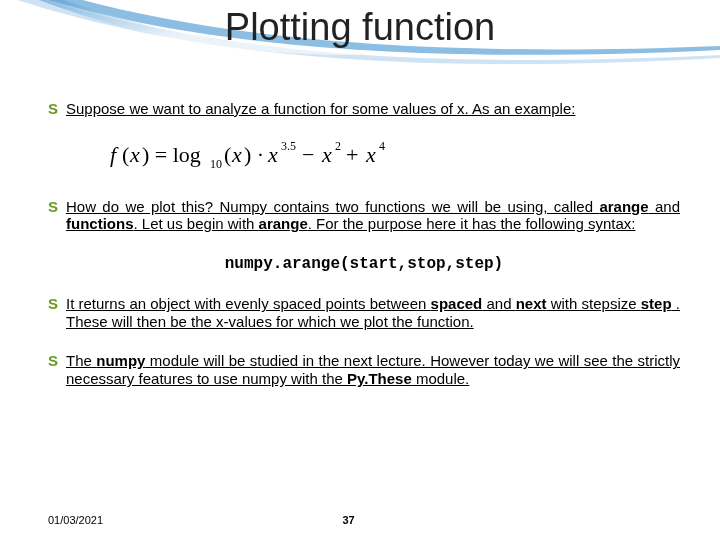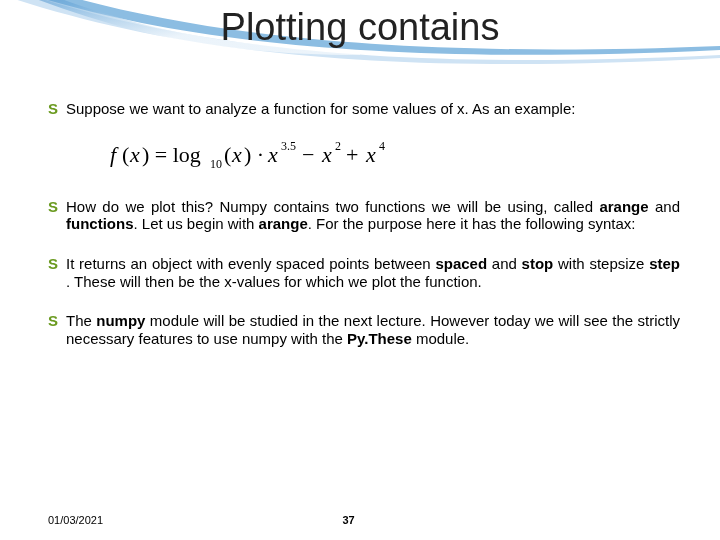--- a/index.html
+++ b/index.html
@@ -53,20 +53,21 @@
   .bullet .marker {
     flex: 0 0 auto;
     width: 18px;
     color: #6a9a1f;
     font-weight: bold;
     font-size: 15px;
     line-height: 1.18;
   }
   .bullet .text {
     flex: 1 1 auto;
+    text-decoration: underline;
   }
   .formula-block {
     margin: 4px 0 26px 62px;
     height: 32px;
   }
   .code-block {
     text-align: center;
     font-family: "Courier New", Courier, monospace;
     font-weight: bold;
     font-size: 16px;
@@ -103,21 +104,21 @@
         <stop offset="0%" stop-color="#1a5fa8"></stop>
         <stop offset="60%" stop-color="#6aa7d8"></stop>
         <stop offset="100%" stop-color="#ffffff"></stop>
       </radialGradient>
     </defs>
     <path d="M -40 -20 C 120 40, 320 80, 720 58 L 720 55 C 320 75, 120 33, -40 -30 Z" fill="#cfe3f4"></path>
     <path d="M -40 -30 C 100 25, 300 70, 720 50 L 720 46 C 300 63, 100 15, -40 -40 Z" fill="#8cbde2"></path>
     <path d="M -60 -40 C 60 10, 160 55, 360 55 L 360 50 C 160 48, 60 0, -60 -50 Z" fill="url(#g1)" opacity="0.6"></path>
   </svg>
 
-  <div class="title">Plotting contains</div>
+  <div class="title">Plotting function</div>
 
   <div class="body">
 
     <div class="bullet">
       <div class="marker">S</div>
       <div class="text">Suppose we want to analyze a function for some values of x. As an example:</div>
     </div>
 
     <div class="formula-block">
       <svg width="370" height="32" viewBox="0 0 370 32">
@@ -140,25 +141,26 @@
       </svg>
     </div>
 
     <div class="bullet">
       <div class="marker">S</div>
       <div class="text">
         <span>How do we plot this? Numpy contains two functions we will be using, called </span><b>arange</b><span> and </span><b>functions</b><span>. Let us begin with </span><b>arange</b><span>. For the purpose here it has the following syntax:</span>
       </div>
     </div>
 
+    <div class="code-block">numpy.arange(start,stop,step)</div>
 
     <div class="bullet">
       <div class="marker">S</div>
       <div class="text">
-        <span>It returns an object with evenly spaced points between </span><b>spaced</b><span> and </span><b>stop</b><span> with stepsize </span><b>step</b><span> . These will then be the x-values for which we plot the function.</span>
+        <span>It returns an object with evenly spaced points between </span><b>spaced</b><span> and </span><b>next</b><span> with stepsize </span><b>step</b><span> . These will then be the x-values for which we plot the function.</span>
       </div>
     </div>
 
     <div class="bullet">
       <div class="marker">S</div>
       <div class="text">
         <span>The </span><b>numpy</b><span> module will be studied in the next lecture. However today we will see the strictly necessary features to use numpy with the </span><b>Py.These</b><span> module.</span>
       </div>
     </div>
 

